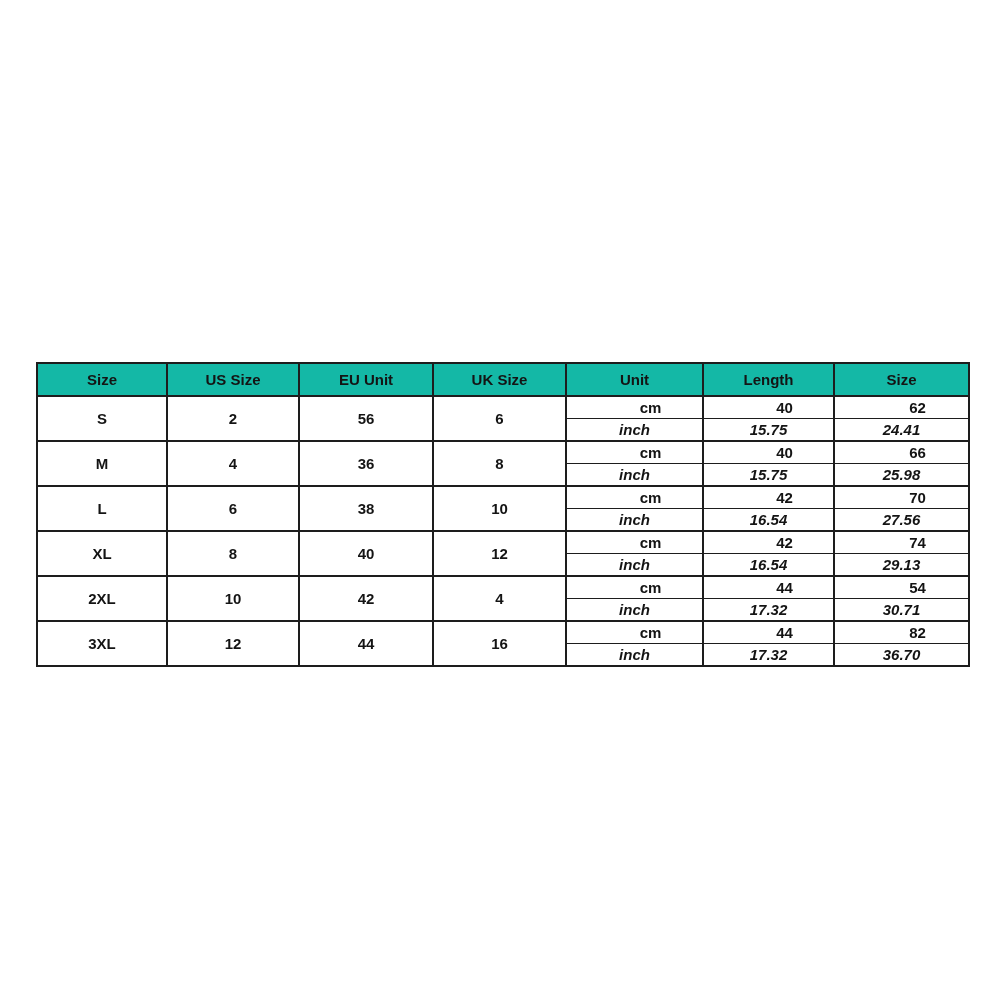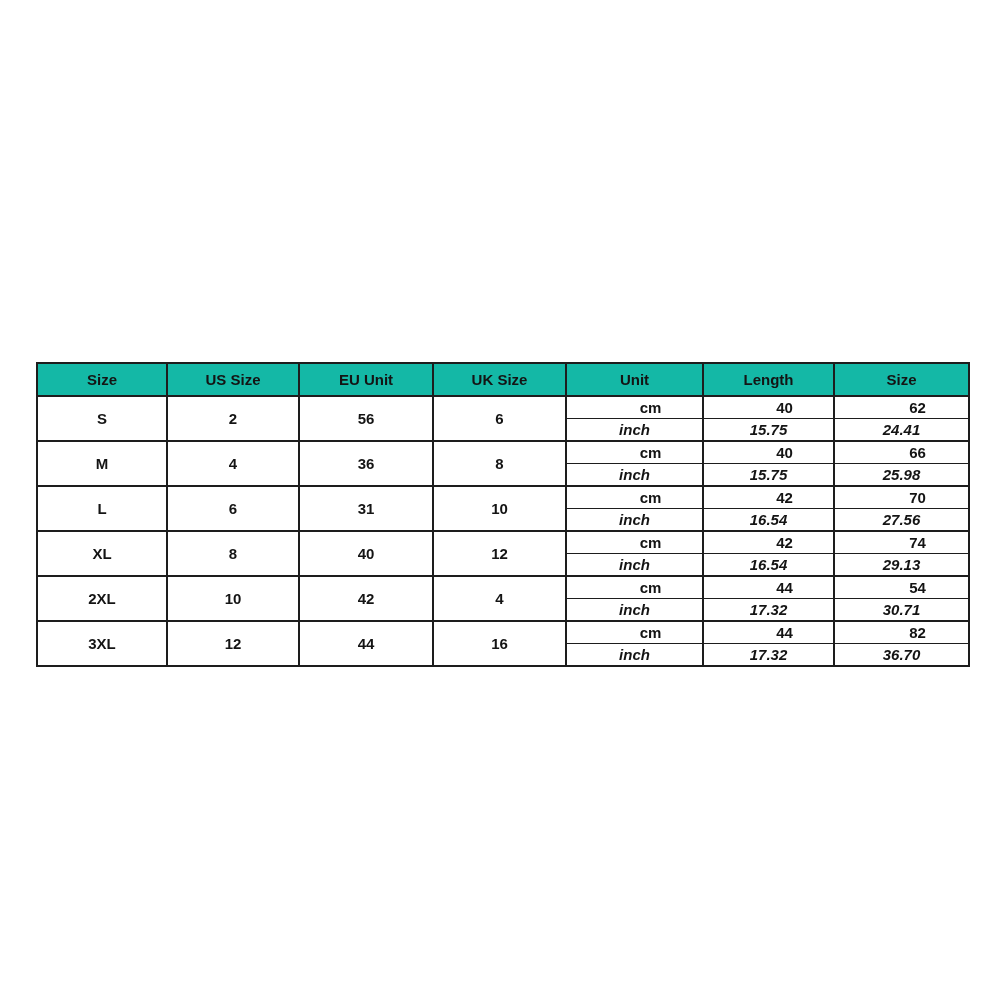--- a/index.html
+++ b/index.html
@@ -101,21 +101,21 @@
           <td class="sub">66</td>
         </tr>
         <tr class="sub-bottom">
           <td class="sub">inch</td>
           <td class="sub">15.75</td>
           <td class="sub">25.98</td>
         </tr>
         <tr class="sub-top">
           <td class="group" rowspan="2">L</td>
           <td class="group" rowspan="2">6</td>
-          <td class="group" rowspan="2">31</td>
+          <td class="group" rowspan="2">38</td>
           <td class="group" rowspan="2">10</td>
           <td class="sub">cm</td>
           <td class="sub">42</td>
           <td class="sub">70</td>
         </tr>
         <tr class="sub-bottom">
           <td class="sub">inch</td>
           <td class="sub">16.54</td>
           <td class="sub">27.56</td>
         </tr>

